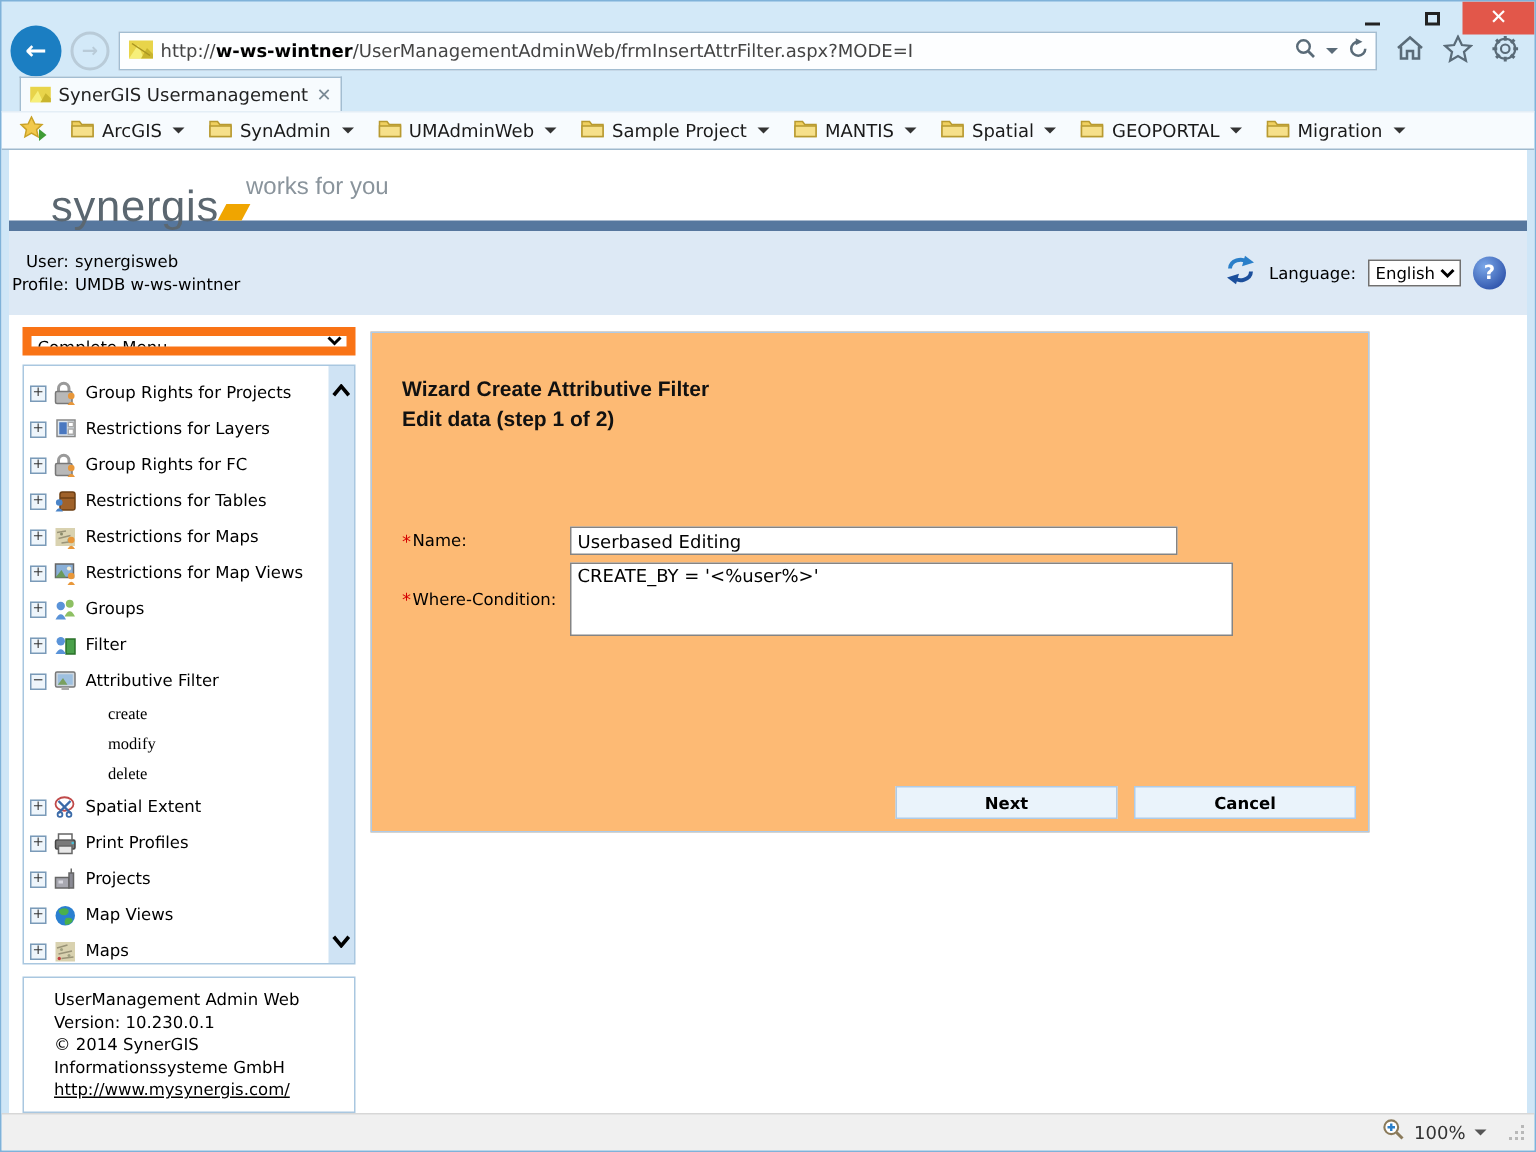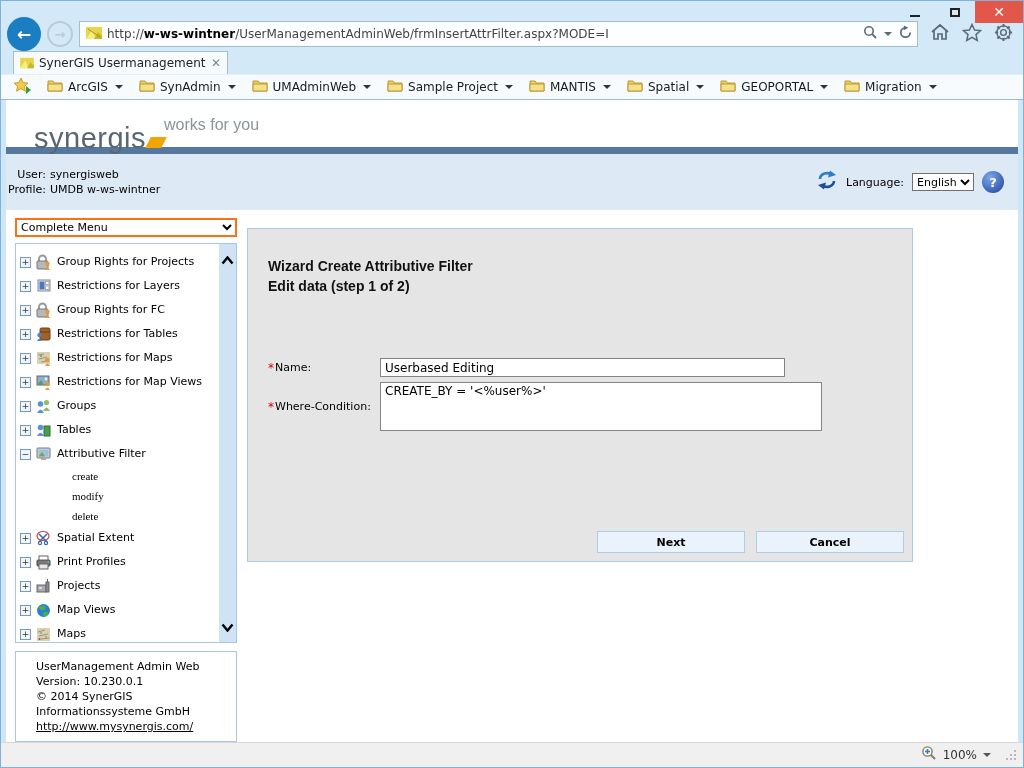--- a/index.html
+++ b/index.html
@@ -55,37 +55,37 @@
   .userinfo .lbl { text-align:right; }
   .langbox { display:flex; align-items:center; gap:8px; }
   .lang-label { font-size:11px; color:#000; }
   .lang-select { font-size:11px; height:18px; border:1px solid #707070; background:#fff; font-family:"DejaVu Sans",sans-serif; }
   .helpbtn { width:22px; height:22px; border-radius:50%; background:radial-gradient(circle at 35% 30%, #7aa7e8, #1c3f9c); color:#fff; font-weight:bold; font-size:13px; display:flex; align-items:center; justify-content:center; cursor:pointer; }
 
   .contentrow { flex:1 1 auto; display:flex; background:#fff; }
 
   
   .sidebar { width:222px; margin-left:9px; flex:0 0 auto; display:flex; flex-direction:column; }
-  .menu-select { margin-top:8px; width:222px; height:19px; font-size:11px; border:2px solid #f97316; background:#fff; font-family:"DejaVu Sans",sans-serif; }
+  .menu-select { margin-top:8px; width:222px; height:19px; font-size:11px; border:6px solid #f97316; background:#fff; font-family:"DejaVu Sans",sans-serif; }
   .treepanel { margin-top:6px; height:400px; border:1px solid #a9c7e0; background:#fff; display:flex; }
   .treescroll { flex:1 1 auto; overflow:hidden; padding:6px 0 0 4px; }
   .treeitem { display:flex; align-items:center; gap:3px; min-height:24px; cursor:pointer; }
   .expandbox { width:11px; height:11px; border:1px solid #7a9ab8; background:#eef5fb; color:#333; font-size:9px; line-height:9px; text-align:center; flex:0 0 auto; cursor:pointer; }
   .treeicon { width:20px; height:18px; flex:0 0 auto; display:flex; align-items:center; justify-content:center; }
   .treelabel { font-size:11px; color:#000; line-height:12px; }
   .treechild { padding:4px 0 4px 52px; font-size:11px; color:#000; cursor:pointer;font-family:Liberation Serif, serif; }
   .scrollcol { width:17px; background:#cfe3f4; flex:0 0 auto; display:flex; flex-direction:column; justify-content:space-between; align-items:center; padding:6px 0; }
   .scrollarrow { cursor:pointer; }
 
   .sidefooter { margin-top:8px; border:1px solid #a9c7e0; background:#fff; padding:7px 20px; font-size:11px; line-height:15px; color:#000; }
   .sidefooter a { color:#000; }
 
   
   .mainarea { flex:1 1 auto; padding:11px 12px 0 10px; }
-  .panel { width:666px; height:334px; border:1px solid #aecbe8; background:#e5e5e5; position:relative;margin-top:7px; }
+  .panel { width:666px; height:334px; border:1px solid #aecbe8; background:#fdba74; position:relative; }
   .panel-titles { margin:27px 0 0 20px; font-family:"Liberation Sans",sans-serif; font-size:14px; font-weight:bold; color:#111; line-height:20px; }
   .formarea { margin:62px 0 0 20px; }
   .formrow { display:flex; margin-bottom:5px; }
   .formlabel { width:112px; font-size:11px; color:#000; display:flex; align-items:center; flex:0 0 auto; }
   .req { color:#d40000; font-size:12px; margin-right:1px; }
   .name-input { width:405px; height:19px; border:1px solid #848484; font-size:12px; font-family:"DejaVu Sans",sans-serif; padding:1px 4px; }
   .where-textarea { width:442px; height:49px; border:1px solid #848484; font-size:12px; font-family:"DejaVu Sans",sans-serif; padding:1px 4px; resize:none; }
   .btnrow { position:absolute; right:8px; bottom:8px; display:flex; gap:11px; }
   .wbtn { width:148px; height:22px; background:#eaf3fb; border:1px solid #aecbe8; font-size:11px; font-weight:bold; font-family:"DejaVu Sans",sans-serif; color:#000; cursor:pointer; }
 
@@ -396,21 +396,21 @@
               </div>
               <div class="treeitem">
                 <span class="expandbox">+</span>
                 <span class="treeicon">
                   <svg width="18" height="17" viewBox="0 0 18 17">
                     <rect x="9" y="4" width="6" height="10" fill="#4aa04a" stroke="#2a702a"></rect>
                     <circle cx="5.5" cy="5.5" r="2.8" fill="#5a93d8"></circle>
                     <path d="M2 14 Q5.5 7.5 9 14 Z" fill="#5a93d8"></path>
                   </svg>
                 </span>
-                <span class="treelabel">Tables</span>
+                <span class="treelabel">Filter</span>
               </div>
               <div class="treeitem">
                 <span class="expandbox">−</span>
                 <span class="treeicon">
                   <svg width="18" height="17" viewBox="0 0 18 17">
                     <rect x="2" y="2" width="13" height="10" rx="1" fill="#cfd8e0" stroke="#777"></rect>
                     <rect x="3.5" y="3.5" width="10" height="7" fill="#9ec0e0"></rect>
                     <polygon points="3.5,10.5 7,6 10,10.5" fill="#7aa060"></polygon>
                     <rect x="6" y="12" width="5" height="2" fill="#aaa"></rect>
                   </svg>

